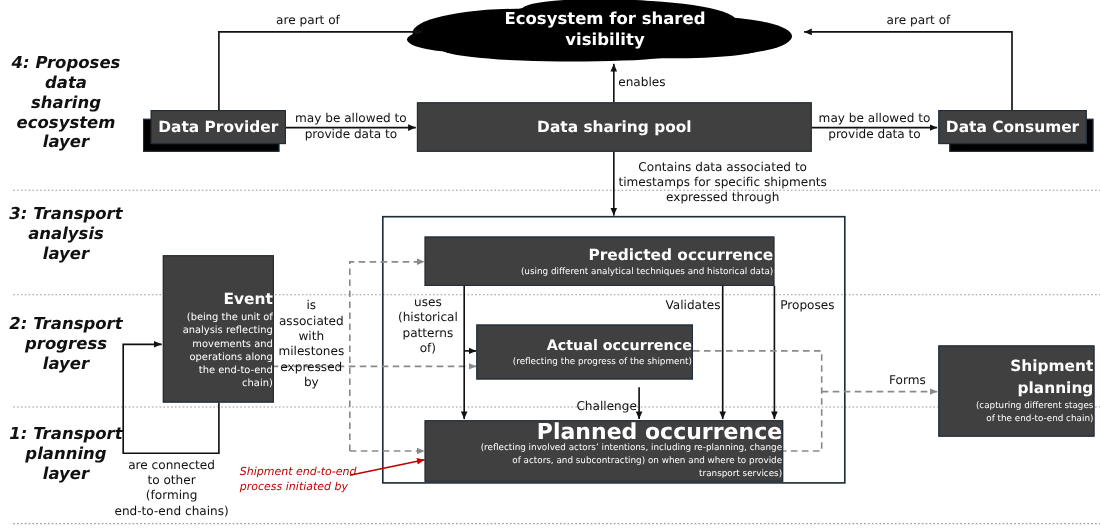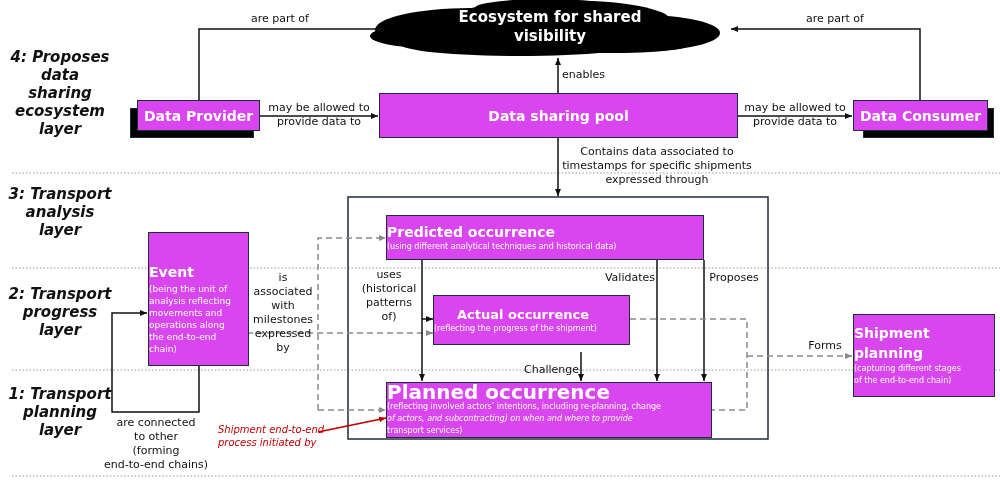--- a/index.html
+++ b/index.html
@@ -1,20 +1,20 @@
 <!DOCTYPE html>
 <html><head>
 <meta charset="utf-8">
 <style>
   html, body { margin: 0; padding: 0; background: #ffffff; }
   body { width: 1000px; height: 481px; position: relative; overflow: hidden; font-family: "Liberation Sans", sans-serif; color: #111; }
   #canvas { position: absolute; left: 0; top: 0; }
   .abs { position: absolute; }
   .layer-label { position: absolute; font-family: "DejaVu Sans", sans-serif; font-weight: bold; font-style: italic; font-size: 15px; line-height: 18px; text-align: center; color: #111; }
-  .box { position: absolute; background: #d946ef; color: #fff; text-align: left; box-sizing: border-box; border: 1px solid #1f2d3a; }
+  .box { position: absolute; background: #404040; color: #fff; text-align: right; box-sizing: border-box; border: 1px solid #1f2d3a; }
   .box .title { font-family: "DejaVu Sans", sans-serif; font-weight: bold; }
   .box .sub { font-family: "DejaVu Sans", sans-serif; font-size: 9px; line-height: 12px; }
   .shadow { position: absolute; background: #000; border: 1px solid #1f2d3a; box-sizing: border-box; }
   .lbl { position: absolute; font-family: "DejaVu Sans", sans-serif; font-size: 11px; line-height: 14px; text-align: center; color: #111; }
   .red { color: #c00000; font-style: italic; }
 </style>
 </head>
 <body>
 
 <svg id="canvas" width="1000" height="481">
@@ -135,21 +135,21 @@
 </div>
 
 <div class="box" style="left:433px; top:295px; width:197px; height:50px; padding-top:10px;">
   <div class="title" style="font-size:13px; line-height:17px;margin-left:23px;">Actual occurrence</div>
   <div class="sub" style="font-size:8px;">(reflecting the progress of the shipment)</div>
 </div>
 
 <div class="box" style="left:386px; top:382px; width:326px; height:56px; padding-top:1px;">
   <div class="title" style="font-size:20px; line-height:17px;">Planned occurrence</div>
   <div class="sub" style="font-size:8px; line-height:12px;">(reflecting involved actors’ intentions, including re-planning, change</div>
-  <div class="sub" style="font-size:8px; line-height:12px;font-style:italic;">of actors,  and subcontracting) on when and where to provide</div>
+  <div class="sub" style="font-size:8px; line-height:12px;">of actors,  and subcontracting) on when and where to provide</div>
   <div class="sub" style="font-size:8px; line-height:12px;">transport services)</div>
 </div>
 
 <div class="box" style="left:853px; top:314px; width:142px; height:83px; padding-top:8px;">
   <div class="title" style="font-size:14px; line-height:20px;">Shipment</div>
   <div class="title" style="font-size:14px; line-height:20px;">planning</div>
   <div class="sub" style="font-size:8px;">(capturing different stages</div>
   <div class="sub" style="font-size:8px;">of the end-to-end chain)</div>
 </div>
 

